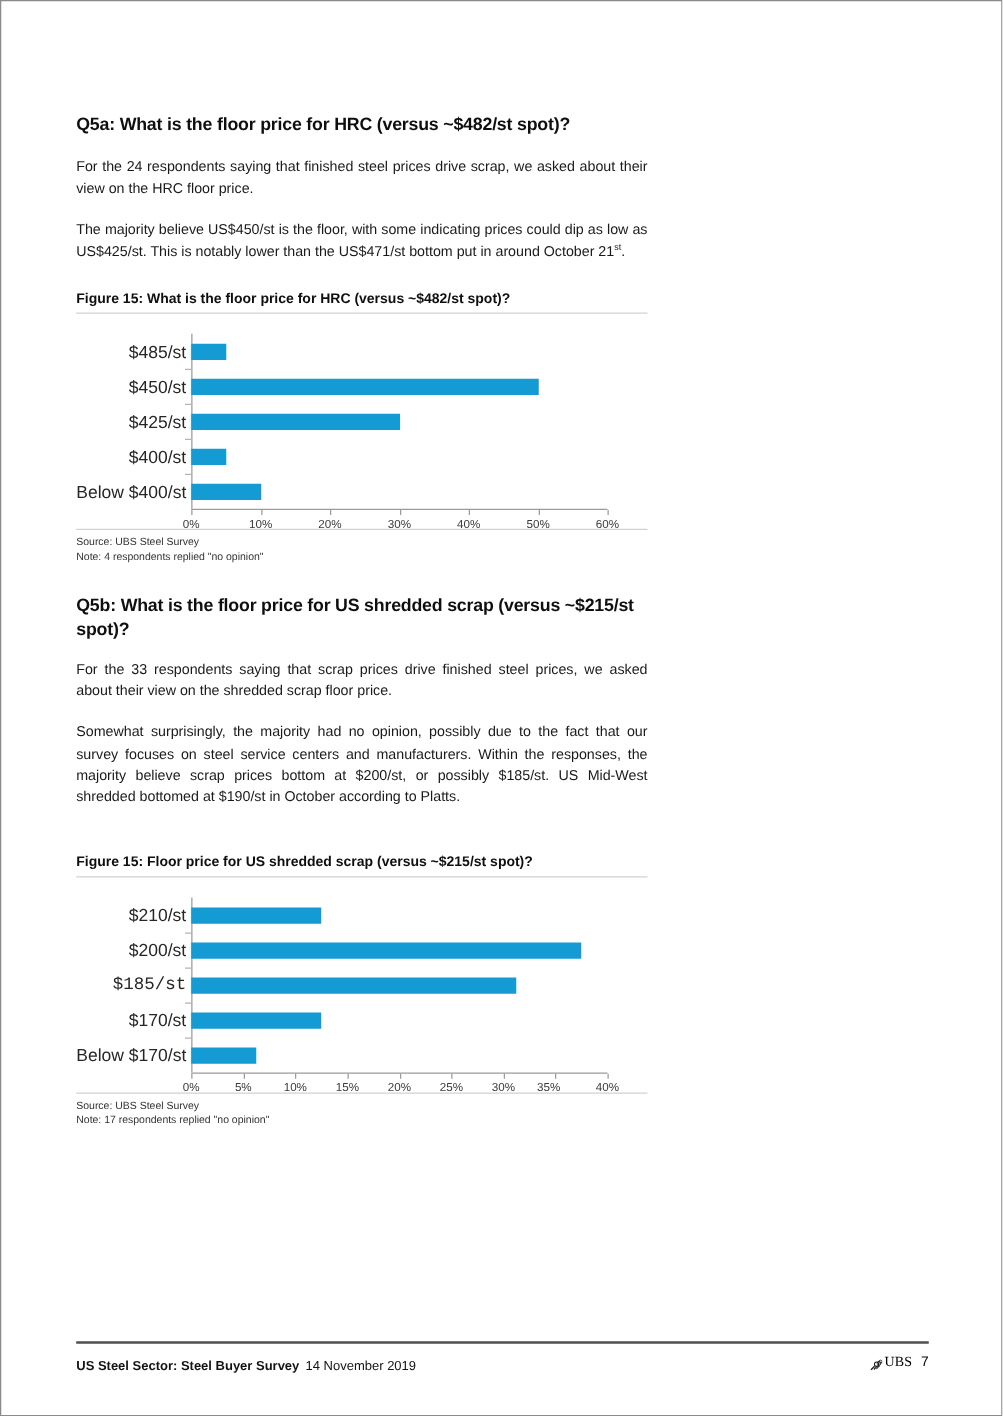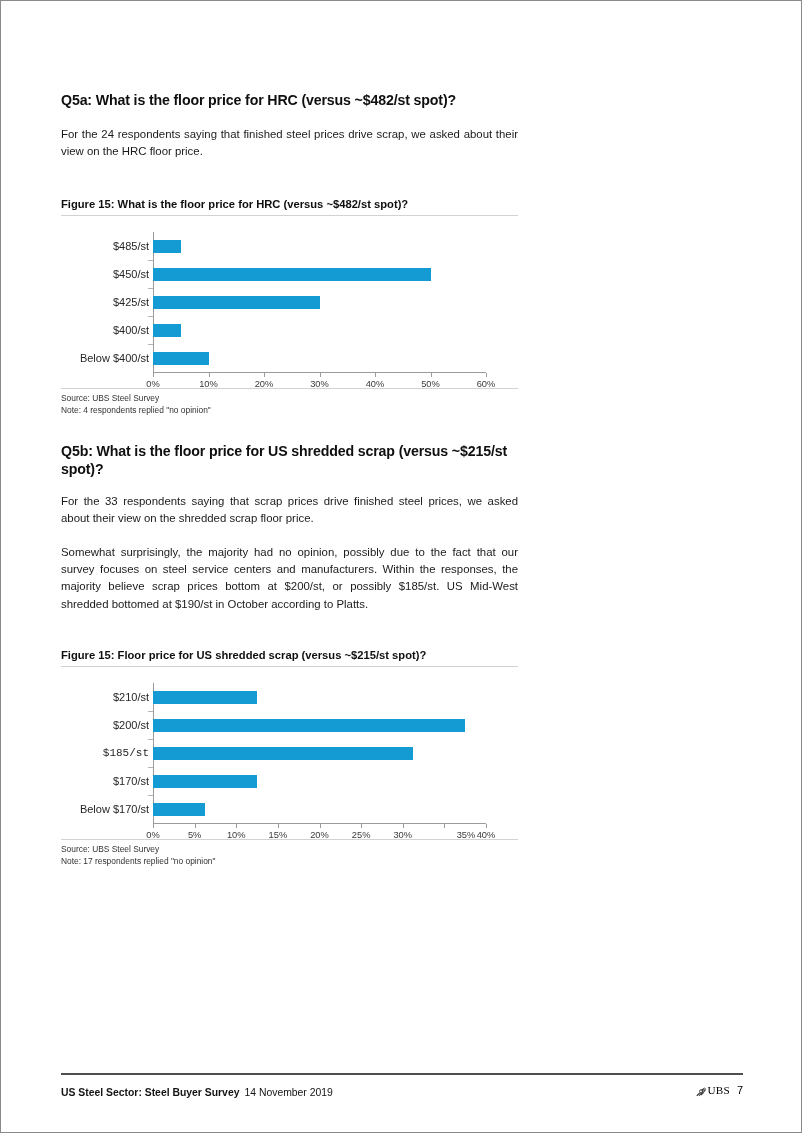--- a/index.html
+++ b/index.html
@@ -92,21 +92,21 @@
     position: absolute;
     left: 0;
     height: 28px;
     width: 100%;
   }
   .cat-label {
     position: absolute;
     left: 0;
     width: 88px;
     text-align: right;
-    font-size: 11px;
+    font-size: 14px;
     color: #262626;
     line-height: 28px;
     white-space: nowrap;
   }
   .bar {
     position: absolute;
     left: 92px;
     top: 8px;
     height: 13px;
     background: #159bd3;
@@ -204,20 +204,21 @@
 <div class="page">
   <div class="content">
 
     <div style="height:90px"></div>
     <h2 class="q-heading">Q5a: What is the floor price for HRC (versus ~$482/st spot)?</h2>
 
     <div style="height:16px"></div>
     <p class="body-p">For the 24 respondents saying that finished steel prices drive scrap, we asked about their view on the HRC floor price.</p>
 
     <div style="height:16px"></div>
+    <p class="body-p"><span>The majority believe US$450/st is the floor, with some indicating prices could dip as low as US$425/st. This is notably lower than the US$471/st bottom put in around October 21</span><sup>st</sup><span>.</span></p>
 
     <div style="height:22px"></div>
     <div class="fig-title">Figure 15: What is the floor price for HRC (versus ~$482/st spot)?</div>
     <div class="fig-rule"></div>
 
     <div class="chart" id="chart0">
       <div class="chart-inner">
           <div class="axis-v" style="top: 6px; height: 140px;"></div>
           <div class="cat-row" style="top: 6px;">
             <div class="cat-label">$485/st</div>
@@ -314,21 +315,21 @@
           <div class="xlabel" style="left: 175.25px; top: 153px;">10%</div>
           <div class="tick-h" style="left: 216.875px; top: 147px;"></div>
           <div class="xlabel" style="left: 216.875px; top: 153px;">15%</div>
           <div class="tick-h" style="left: 258.5px; top: 147px;"></div>
           <div class="xlabel" style="left: 258.5px; top: 153px;">20%</div>
           <div class="tick-h" style="left: 300.125px; top: 147px;"></div>
           <div class="xlabel" style="left: 300.125px; top: 153px;">25%</div>
           <div class="tick-h" style="left: 341.75px; top: 147px;"></div>
           <div class="xlabel" style="left: 341.75px; top: 153px;">30%</div>
           <div class="tick-h" style="left: 383.375px; top: 147px;"></div>
-          <div class="xlabel" style="left: 405px; top: 153px;">35%</div>
+          <div class="xlabel" style="left: 378px; top: 153px;">35%</div>
           <div class="tick-h" style="left: 425px; top: 147px;"></div>
           <div class="xlabel" style="left: 425px; top: 153px;">40%</div>
         </div>
     </div>
 
     <div class="fig-rule-bottom"></div>
     <div class="fig-source">Source:  UBS Steel Survey</div>
     <div class="fig-source">Note: 17 respondents replied "no opinion"</div>
 
   </div>

